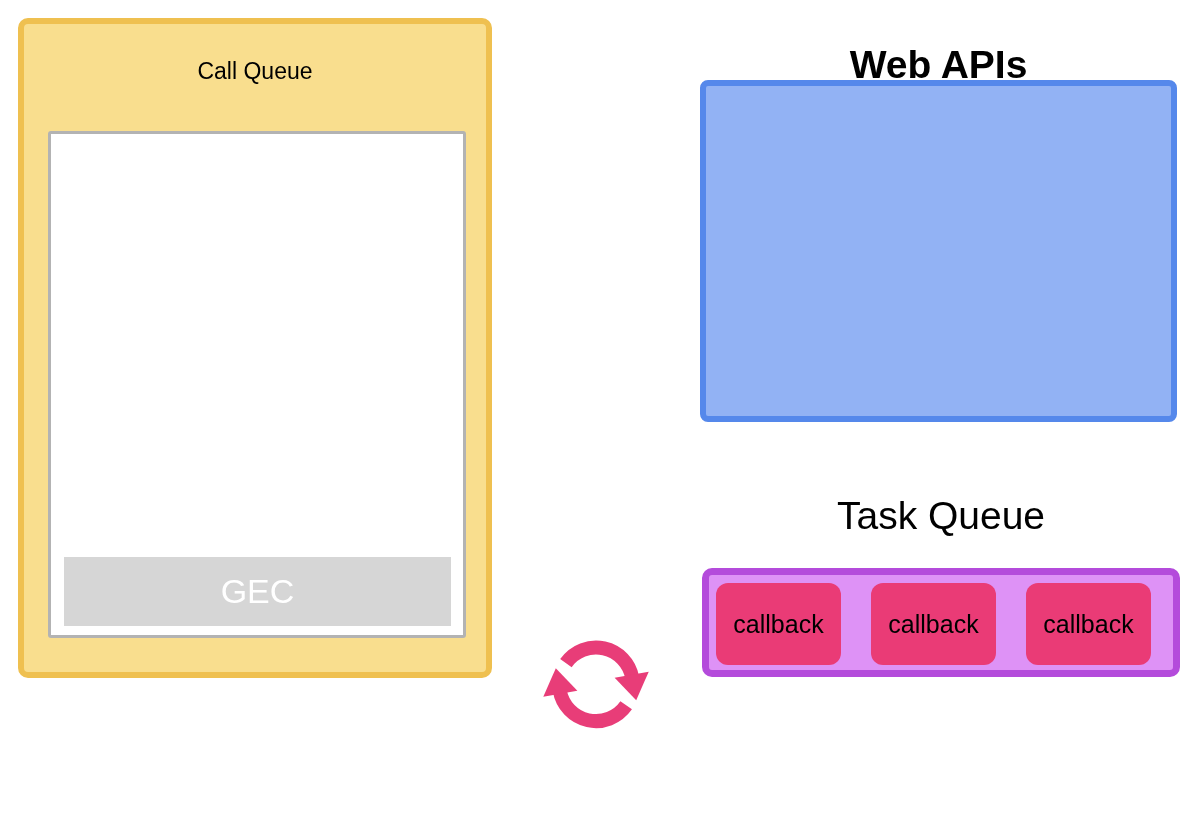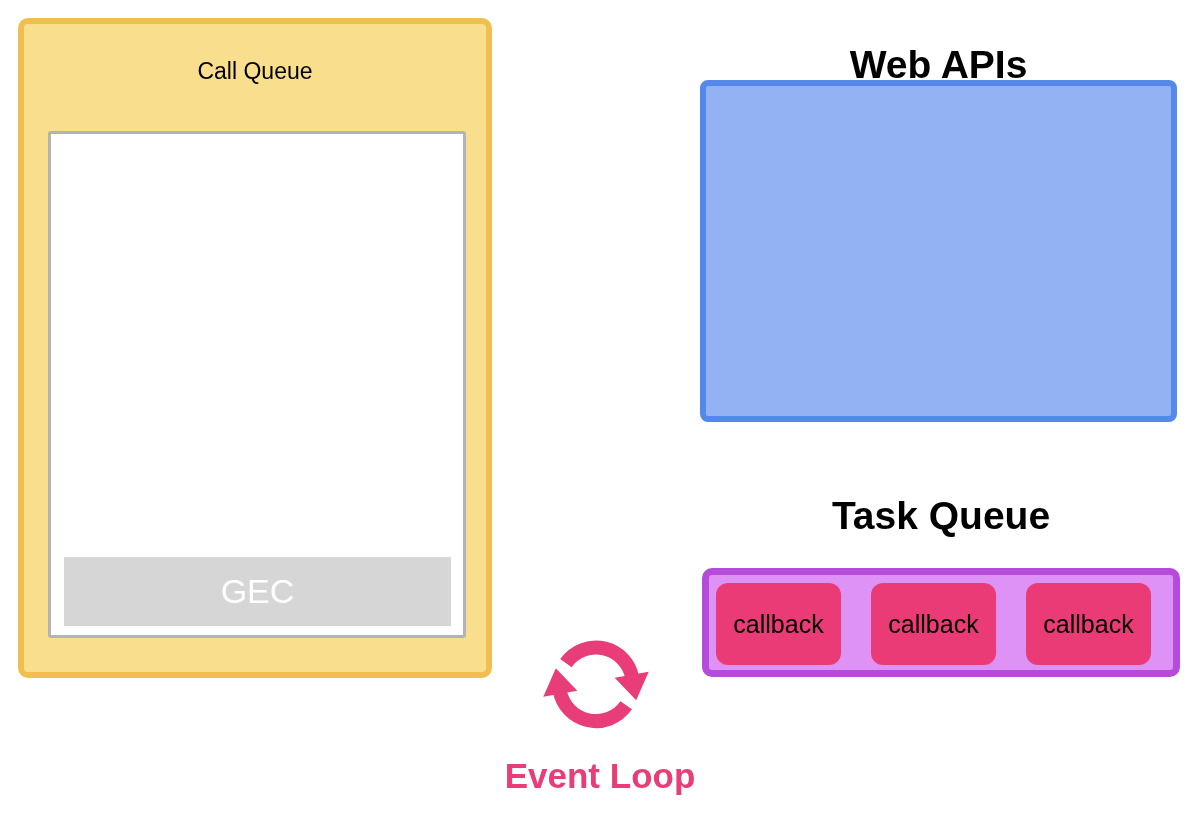--- a/index.html
+++ b/index.html
@@ -67,21 +67,21 @@
     background: var(--blue-fill);
     border: 6px solid var(--blue-border);
     border-radius: 8px;
   }
 
   
   .task-queue-title {
     left: 702px; top: 494px; width: 478px;
     text-align: center;
     font-size: 39px;
-    font-weight: 700;
+    font-weight: 400;
     color: var(--ink);
   }
   .task-queue-box {
     left: 702px; top: 568px;
     width: 478px; height: 109px;
     box-sizing: border-box;
     background: var(--purple-fill);
     border: 7px solid var(--purple-border);
     border-radius: 10px;
     display: flex;
@@ -143,15 +143,14 @@
     <div class="callback-box">callback</div>
     <div class="callback-box">callback</div>
   </div>
 
   <svg class="abs event-loop-icon" width="152" height="119" viewBox="0 0 140 110" aria-hidden="true">
     <path d="M 42.2 32.5 A 34 34 0 0 1 103.5 46.1"></path>
     <polygon points="-3,-16 -3,16 21,0" transform="translate(103.5 46.1) rotate(80)"></polygon>
     <path d="M 97.9 71.5 A 34 34 0 0 1 36.5 57.9"></path>
     <polygon points="-3,-16 -3,16 21,0" transform="translate(36.5 57.9) rotate(260)"></polygon>
   </svg>
-  <div class="abs event-loop-label">Event Loop</div>
 
 </div>
 
 </body></html>

